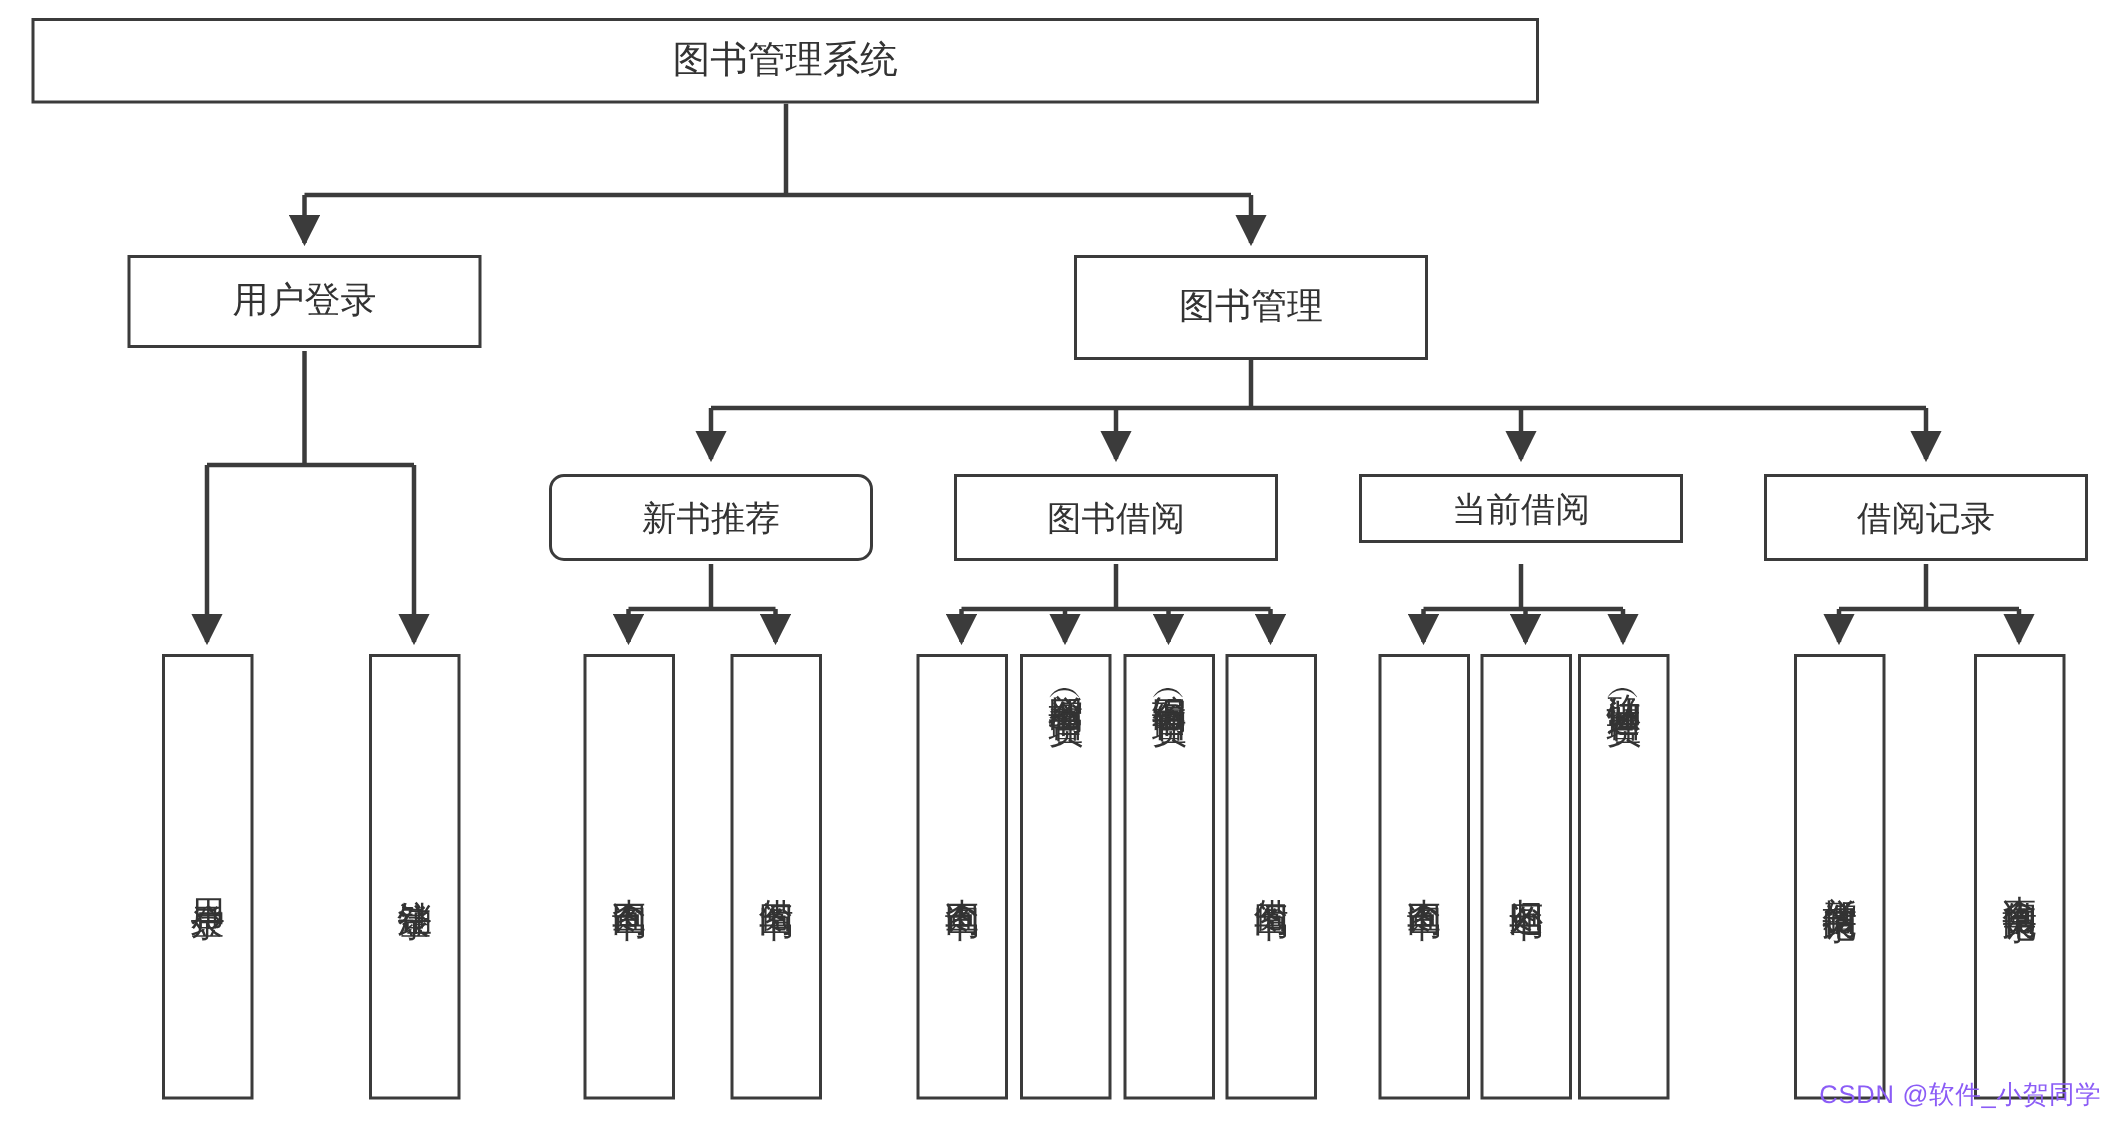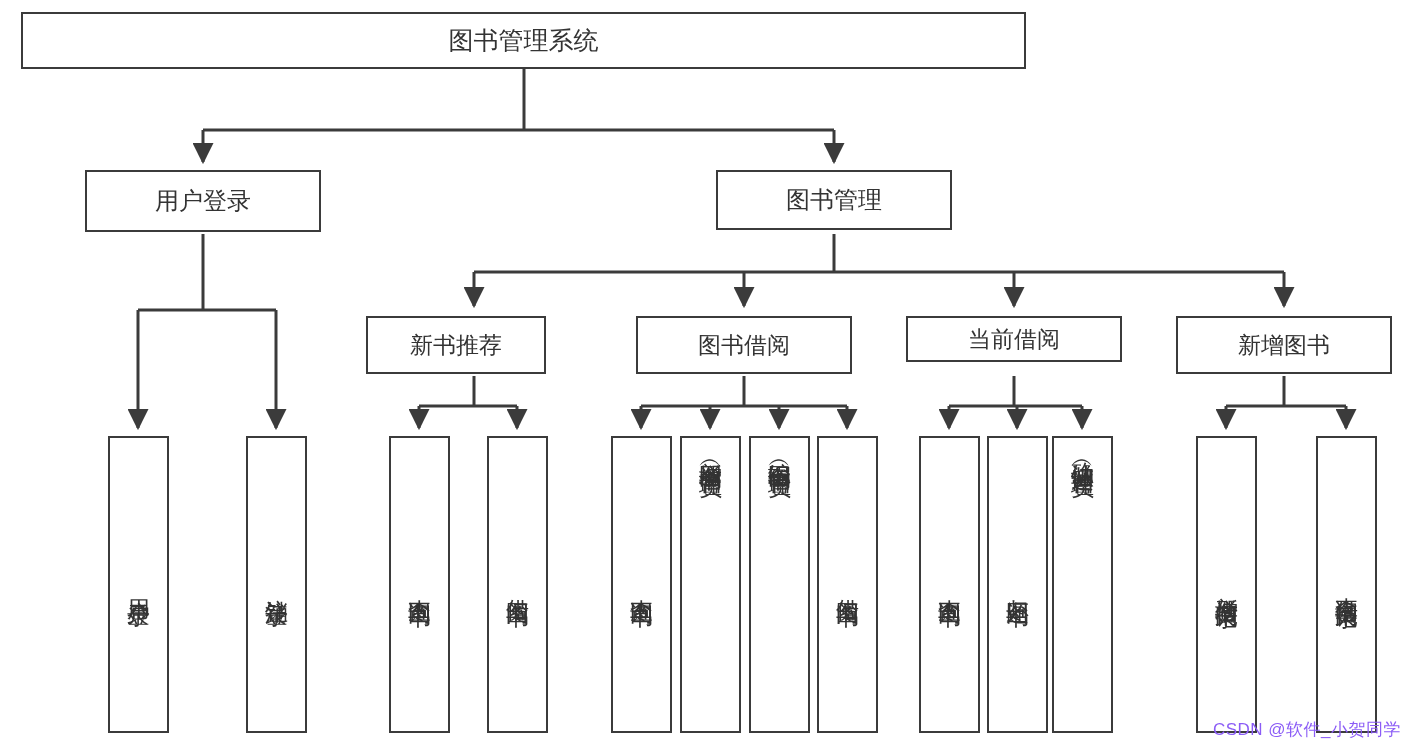--- a/index.html
+++ b/index.html
@@ -125,35 +125,35 @@
     </g>
   </svg>
 
   <div class="node-box lvl0" style="left:17px; top:12px; width:1005px; height:57px;">
     <span class="node-label">图书管理系统</span>
   </div>
 
   <div class="node-box lvl1" style="left:81px; top:170px; width:236px; height:62px;">
     <span class="node-label">用户登录</span>
   </div>
-  <div class="node-box lvl1" style="left:712px; top:170px; width:236px; height:60px;">
+  <div class="node-box lvl1" style="left:712px; top:170px; width:236px; height:70px;">
     <span class="node-label">图书管理</span>
   </div>
 
-  <div class="node-box lvl2" style="left:362px; top:316px; width:180px; height:58px;">
+  <div class="node-box lvl2" style="left:362px; top:316px; width:216px; height:58px;border-radius:10px;">
     <span class="node-label">新书推荐</span>
   </div>
   <div class="node-box lvl2" style="left:632px; top:316px; width:216px; height:58px;">
     <span class="node-label">图书借阅</span>
   </div>
   <div class="node-box lvl2" style="left:902px; top:316px; width:216px; height:46px;">
     <span class="node-label">当前借阅</span>
   </div>
   <div class="node-box lvl2" style="left:1172px; top:316px; width:216px; height:58px;">
-    <span class="node-label">新增图书</span>
+    <span class="node-label">借阅记录</span>
   </div>
 
   <div class="node-box leaf center-v" style="left:104px; top:436px; width:61px; height:297px;">
     <span class="node-label">用户登录</span>
   </div>
   <div class="node-box leaf center-v" style="left:242px; top:436px; width:61px; height:297px;">
     <span class="node-label">注销登录</span>
   </div>
 
   <div class="node-box leaf center-v" style="left:385px; top:436px; width:61px; height:297px;">

